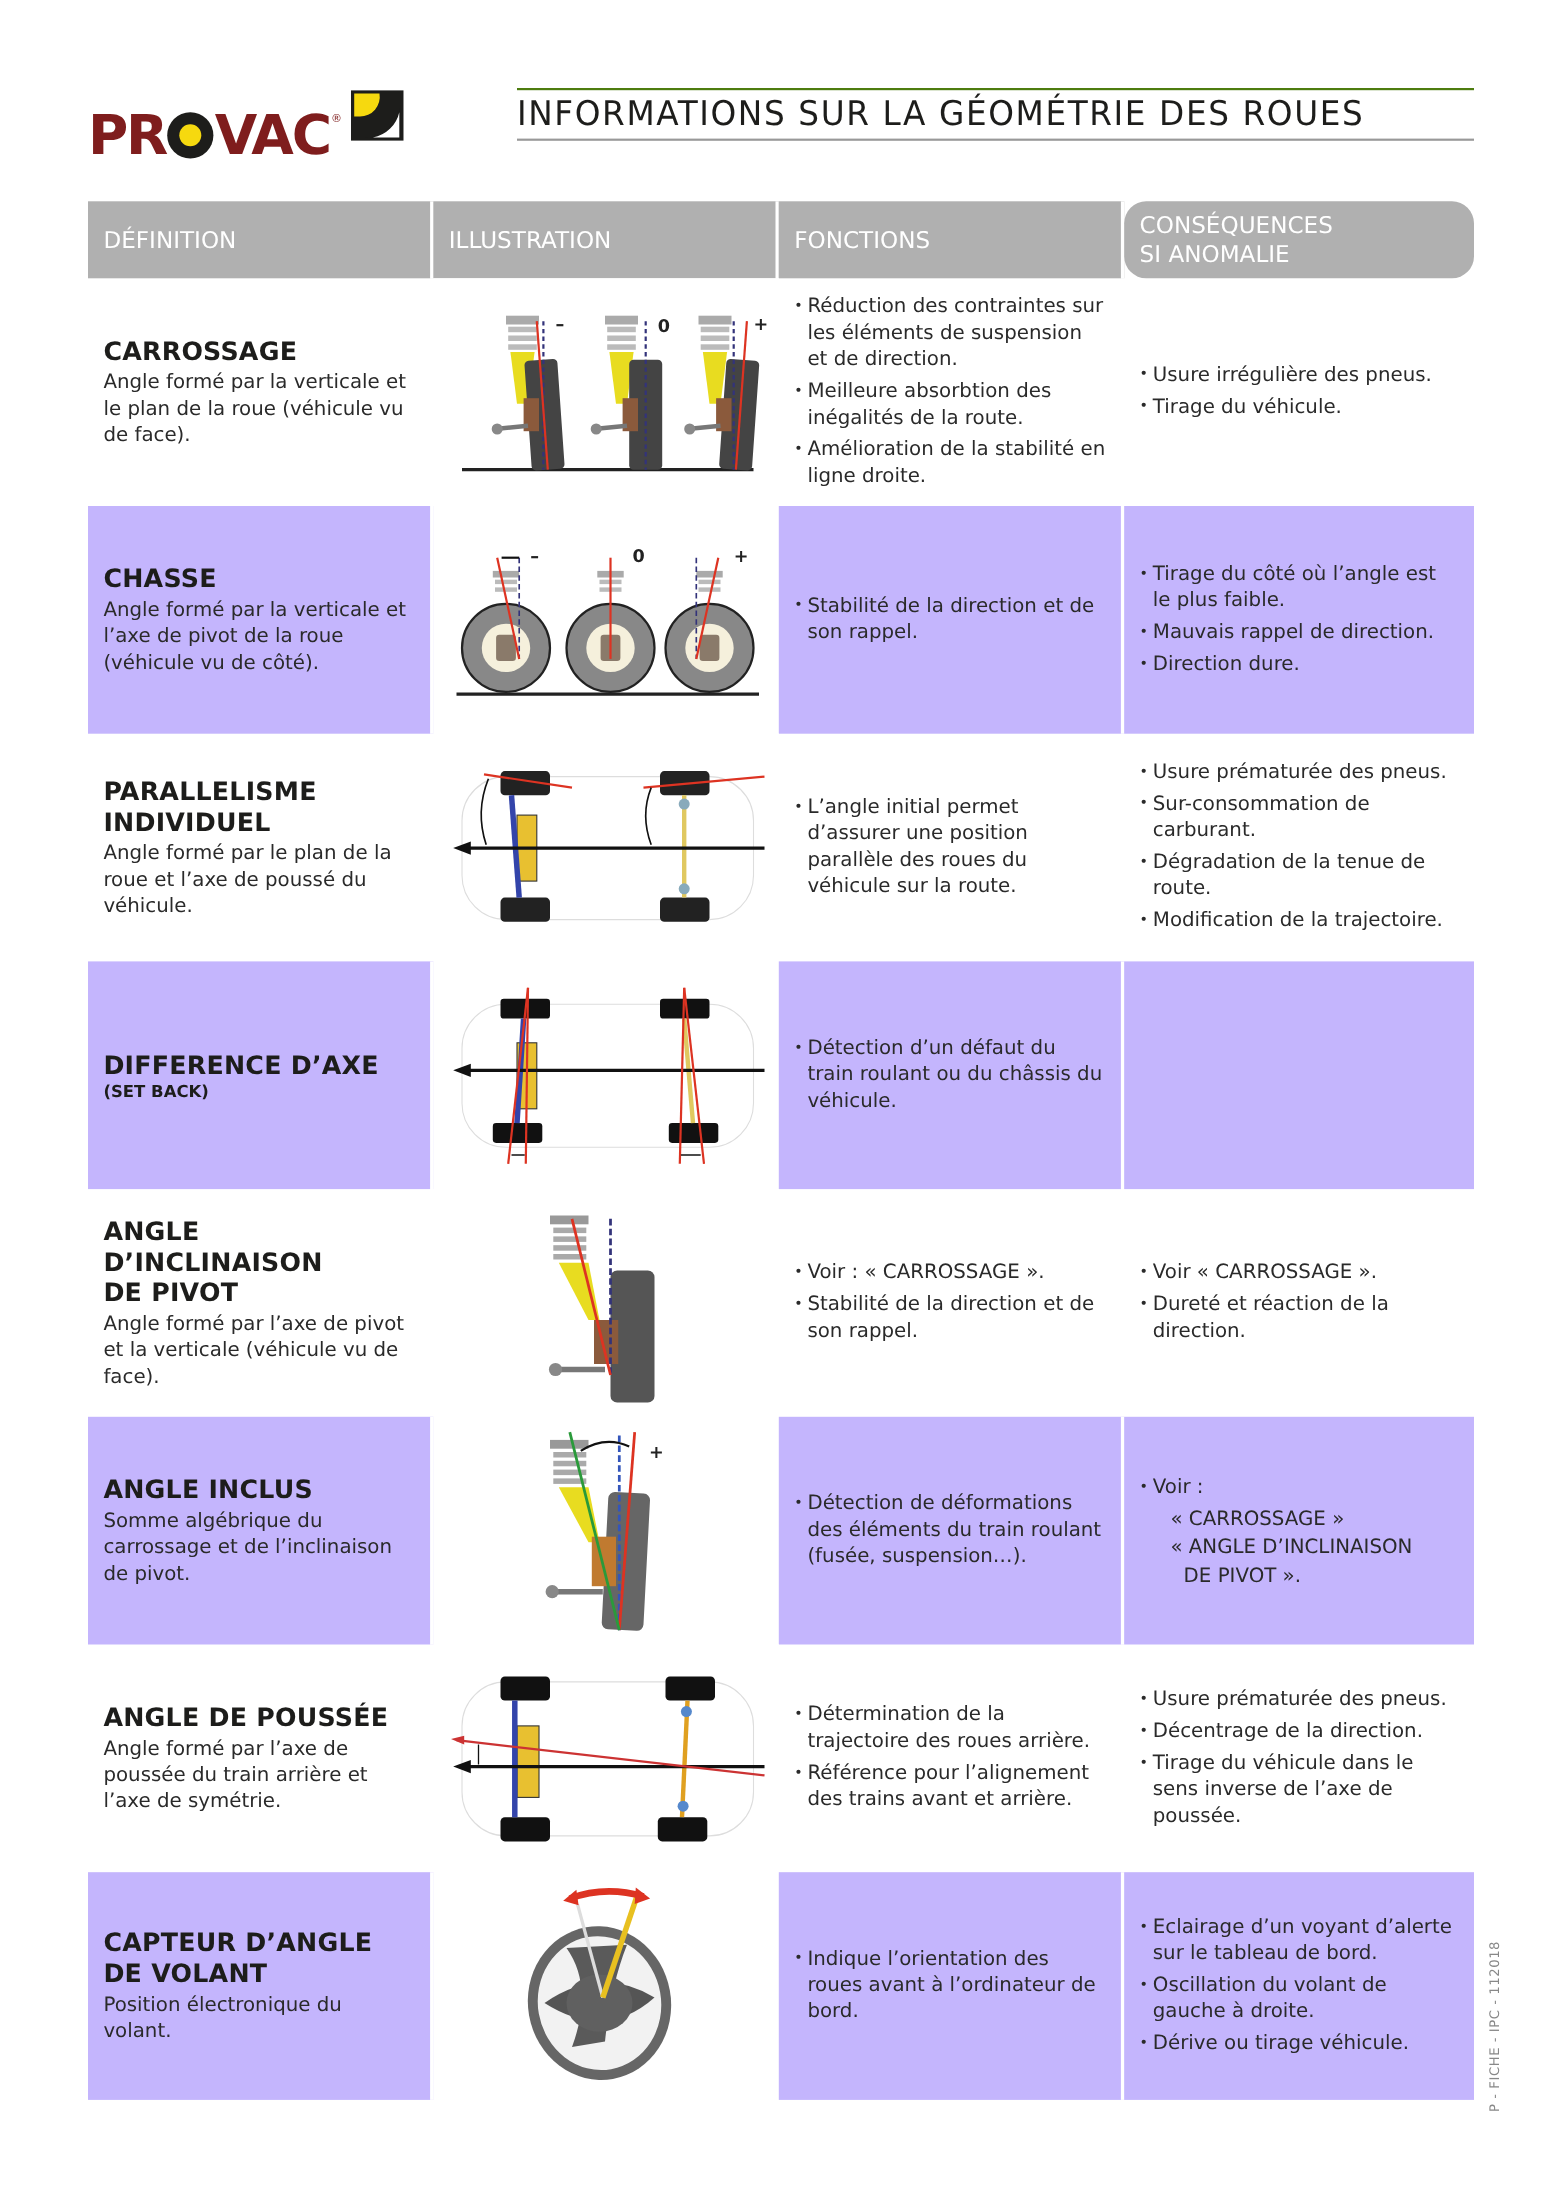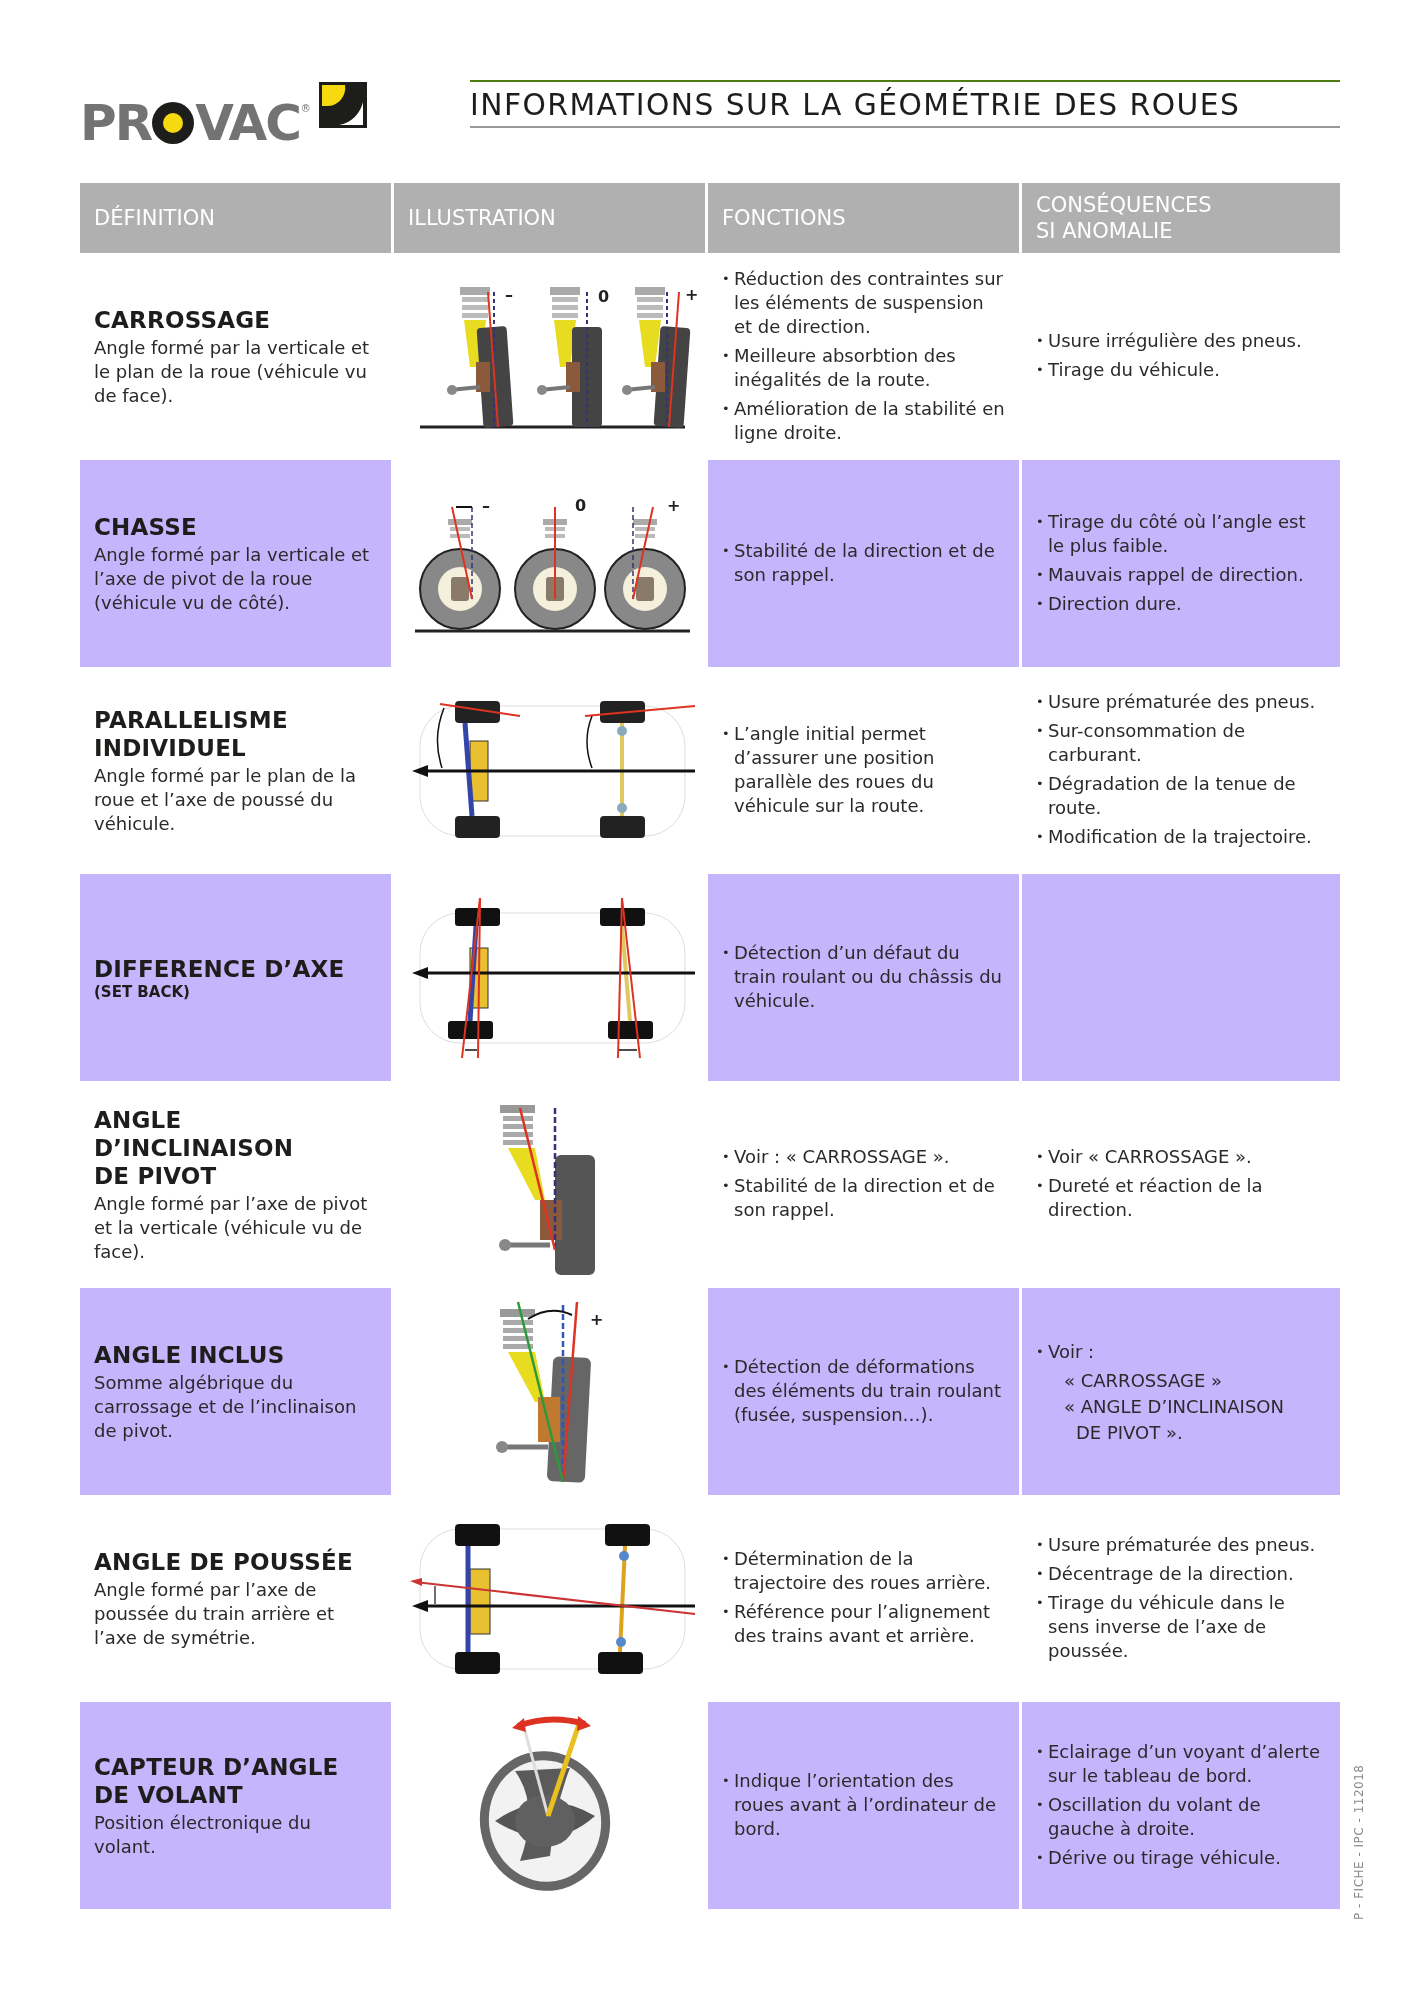--- a/index.html
+++ b/index.html
@@ -1,32 +1,32 @@
 <!DOCTYPE html>
 <html><head>
 <meta charset="utf-8">
 <style>
   * { box-sizing: border-box; margin: 0; padding: 0; }
   html, body { width: 1418px; height: 2000px; background: #ffffff; overflow: hidden; }
   body { font-family: "DejaVu Sans", sans-serif; color: #1d1d1b; position: relative; }
 
   .logo { position: absolute; left: 80px; top: 80px; height: 50px; display: flex; align-items: center; }
-  .logo-text { font-family: "DejaVu Sans", sans-serif; font-weight: bold; font-size: 50px; letter-spacing: -2px; color: #737373; line-height: 50px; display: flex; align-items: center; margin-top: 35px; }
+  .logo-text { font-family: "DejaVu Sans", sans-serif; font-weight: bold; font-size: 50px; letter-spacing: -2px; color: #7f1d1d; line-height: 50px; display: flex; align-items: center; margin-top: 35px; }
   .logo-o { display: inline-block; width: 42px; height: 42px; border-radius: 50%; background: #1d1d1b; position: relative; margin: 0 1px; }
   .logo-o::after { content: ""; position: absolute; left: 11px; top: 11px; width: 20px; height: 20px; border-radius: 50%; background: #f6d90f; }
   .logo-reg { font-size: 10px; vertical-align: top; margin-top: -28px; margin-left: 1px; font-weight: normal; }
   .logo-mark { width: 48px; height: 46px; margin-left: 10px; position: relative; }
 
   .title-wrap { position: absolute; left: 470px; top: 80px; width: 870px; border-top: 2px solid #4d7c0f; border-bottom: 2px solid #999; height: 48px; display: flex; align-items: center; }
   .title { font-family: "DejaVu Sans", sans-serif; font-size: 31px; letter-spacing: 1.5px; color: #1d1d1b; font-weight: normal; white-space: nowrap; transform: scaleX(0.96); transform-origin: left center; }
 
   .table { position: absolute; left: 80px; top: 183px; width: 1260px; }
   .thead { display: grid; grid-template-columns: 314px 314px 314px 318px; height: 70px; }
   .th { background: #b0b0b0; color: #ffffff; font-size: 21px; padding: 0 14px; display: flex; align-items: center; border-right: 3px solid #fff; line-height: 26px; }
-  .th:last-child { border-right: none; }
+  .th:last-child { border-right: none; border-radius: 20px; }
 
   .row { display: grid; grid-template-columns: 314px 314px 314px 318px; height: 207px; }
   .row.alt .cell { background: #c4b5fd; }
   .row.alt .cell.illus { background: #ffffff; }
   .cell { border-right: 3px solid #fff; display: flex; flex-direction: column; justify-content: center; padding: 0 14px; }
   .cell:last-child { border-right: none; }
   .def-title { font-size: 23px; font-weight: bold; line-height: 28px; color: #1d1d1b; letter-spacing: 0.2px; }
   .def-sub { font-size: 15px; font-weight: bold; line-height: 18px; }
   .def-text { font-size: 18px; color: #2a2a2a; line-height: 24px; margin-top: 2px; }
 

